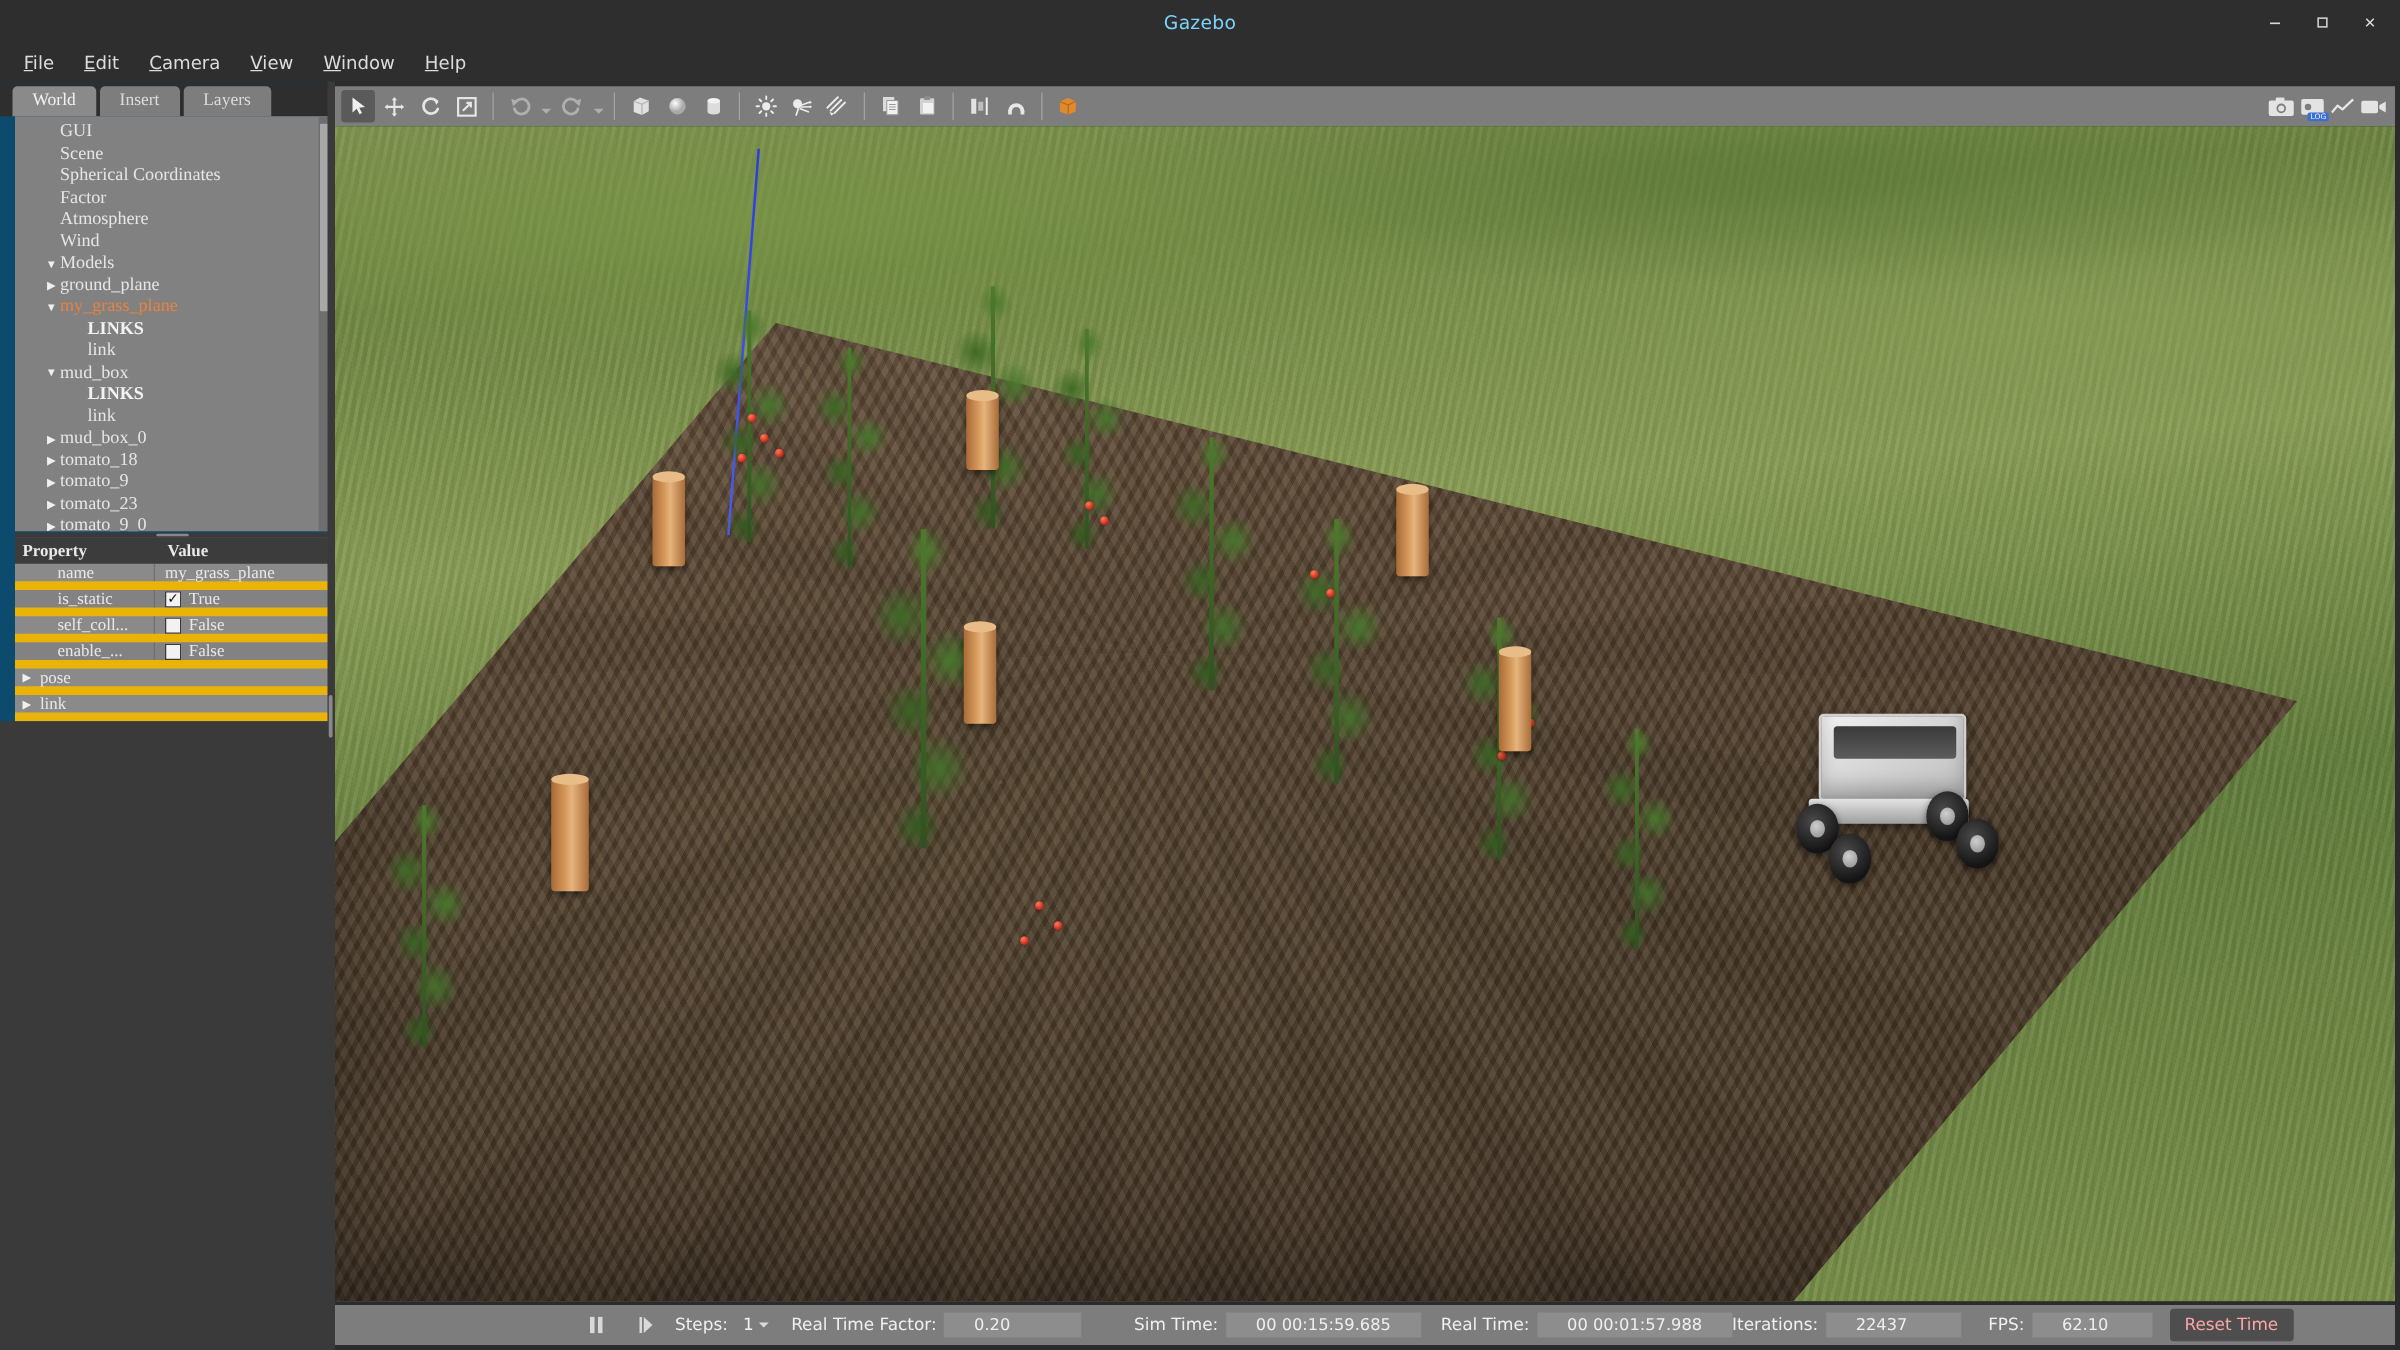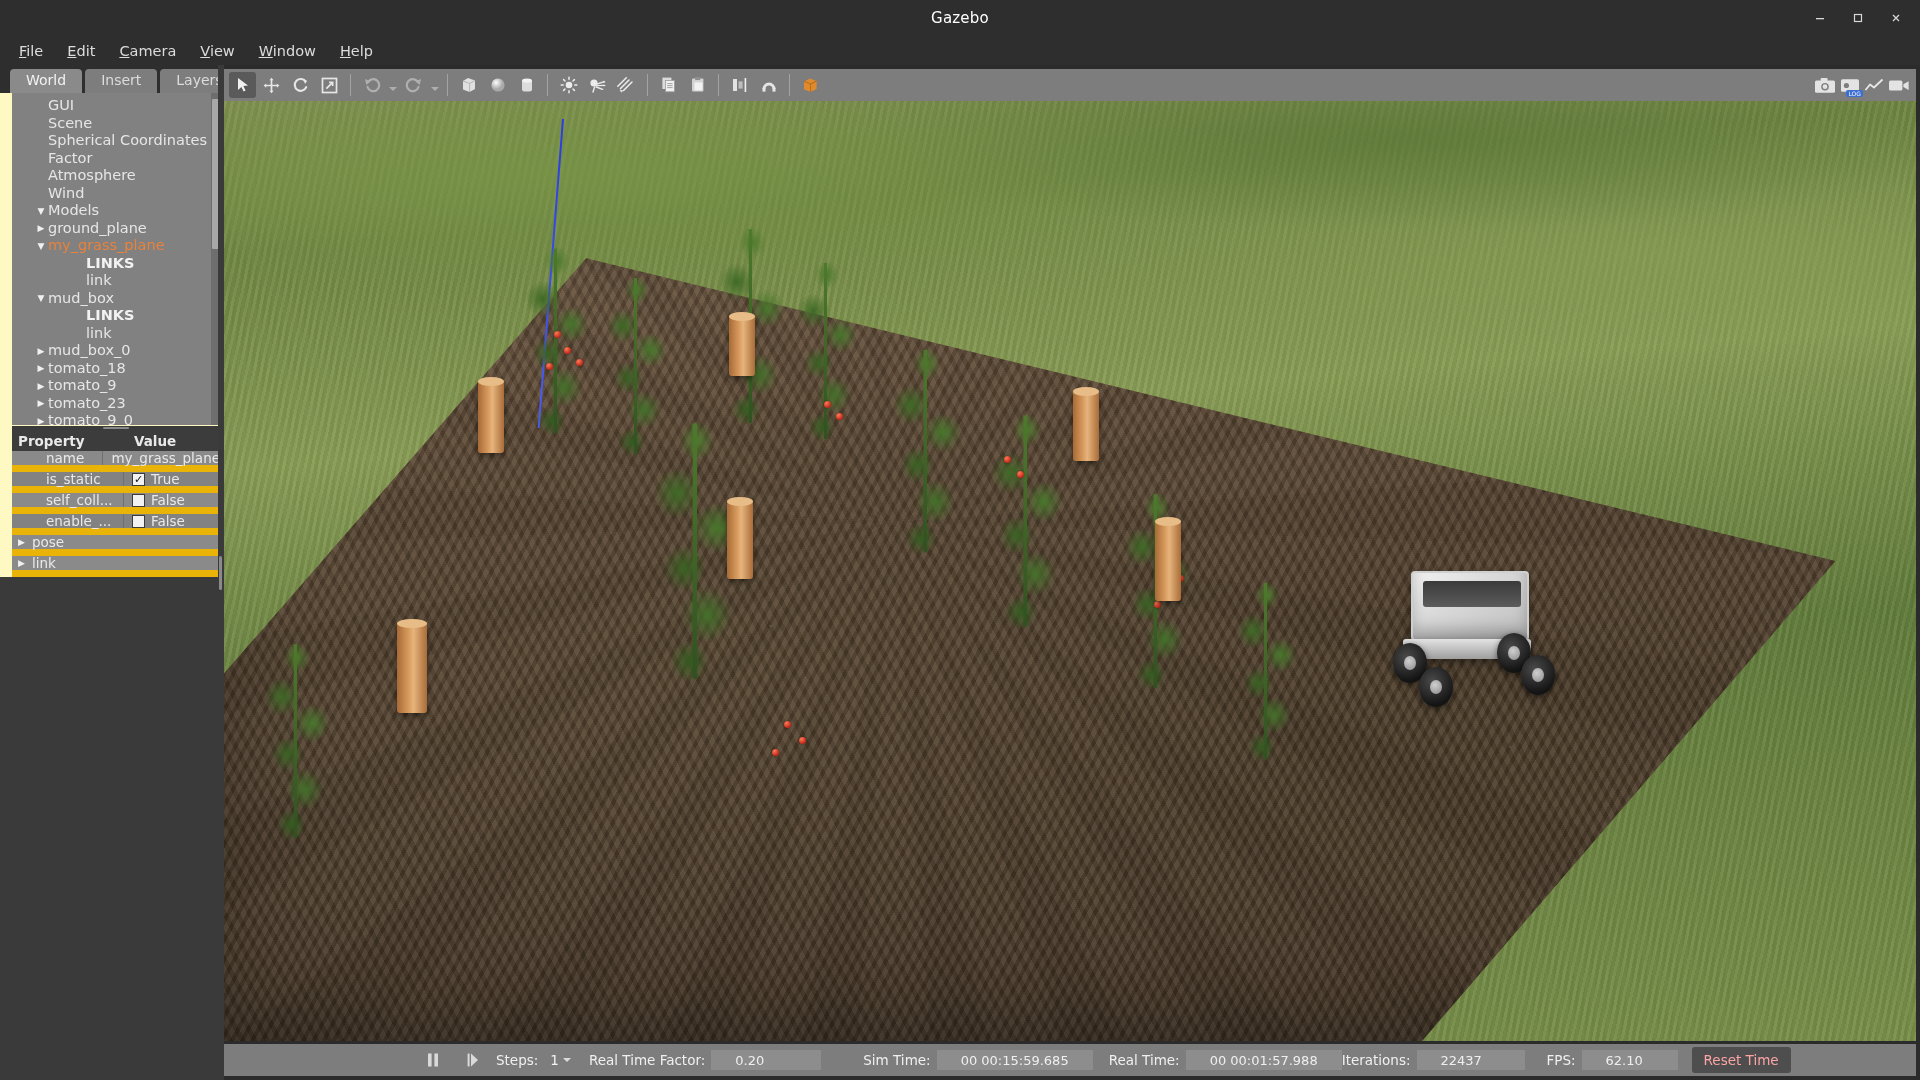--- a/index.html
+++ b/index.html
@@ -9,21 +9,21 @@
     font-family: "DejaVu Sans", "Liberation Sans", sans-serif;
     background: #2b2b2b;
   }
 
   
   .titlebar {
     height: 36px; background: #2e2e2e;
     display: flex; align-items: center; justify-content: center;
     position: relative; color: #e8e8e8; font-size: 15px;
   }
-  .titlebar .title { font-size: 15px; color: #ffffff; letter-spacing: .2px; }
+  .titlebar .title { font-size: 15px; color: #7dd3fc; letter-spacing: .2px; }
   .win-btns { position: absolute; right: 6px; top: 0; height: 36px;
     display: flex; align-items: center; gap: 2px; }
   .win-btn { width: 36px; height: 30px; display: flex; align-items: center;
     justify-content: center; color: #d8d8d8; font-size: 14px; border-radius: 2px; }
 
   
   .menubar {
     height: 29px; background: #2e2e2e; display: flex; align-items: center;
     padding-left: 8px; gap: 2px;
   }
@@ -33,22 +33,23 @@
   .menu-item u { text-decoration: underline; }
 
   
   .main {
     display: flex; height: calc(1080px - 36px - 29px);
     background: #2b2b2b;
   }
 
   
   .leftpanel {
-    width: 224px; background: #fef9c3; display: flex; flex-direction: column;
+    width: 268px; background: #0c4a6e; display: flex; flex-direction: column;
     position: relative;
+    font-family: Liberation Serif, serif;
   }
   .tabrow { display: flex; height: 28px; padding-left: 10px; background: #2e2e2e; align-items: flex-end; }
   .tab {
     font-size: 14px; color: #dcdcdc; padding: 4px 16px 5px 16px;
     background: #7d7d7d; border-top-left-radius: 4px; border-top-right-radius: 4px;
     margin-right: 3px; line-height: 1.1;
   }
   .tab.active { background: #8a8a8a; color: #f2f2f2; }
 
   .treewrap {
@@ -62,21 +63,21 @@
   }
   .tnode .arrow {
     width: 14px; display: inline-block; text-align: center;
     font-size: 9px; color: #f0f0f0; flex: 0 0 14px;
   }
   .tnode .lbl { line-height: 17.5px; }
   .tnode.sel .lbl { color: #e8823c; }
   .tnode .lbl.links { font-weight: bold; color: #f2f2f2; }
   .ind0 { padding-left: 22px; }
   .ind1 { padding-left: 22px; }
-  .ind2 { padding-left: 60px; }
+  .ind2 { padding-left: 44px; }
 
   .vscroll {
     position: absolute; right: 0; top: 0; width: 9px; height: 100%;
     background: #6e6e6e;
   }
   .vscroll .thumb { position: absolute; top: 6px; left: 1px; width: 7px;
     height: 150px; background: #a8a8a8; border-radius: 1px; }
 
   .splitter { height: 4px; margin: 1px 4px 0 12px; background: #3a3a3a; position: relative; }
   .splitter:after {

